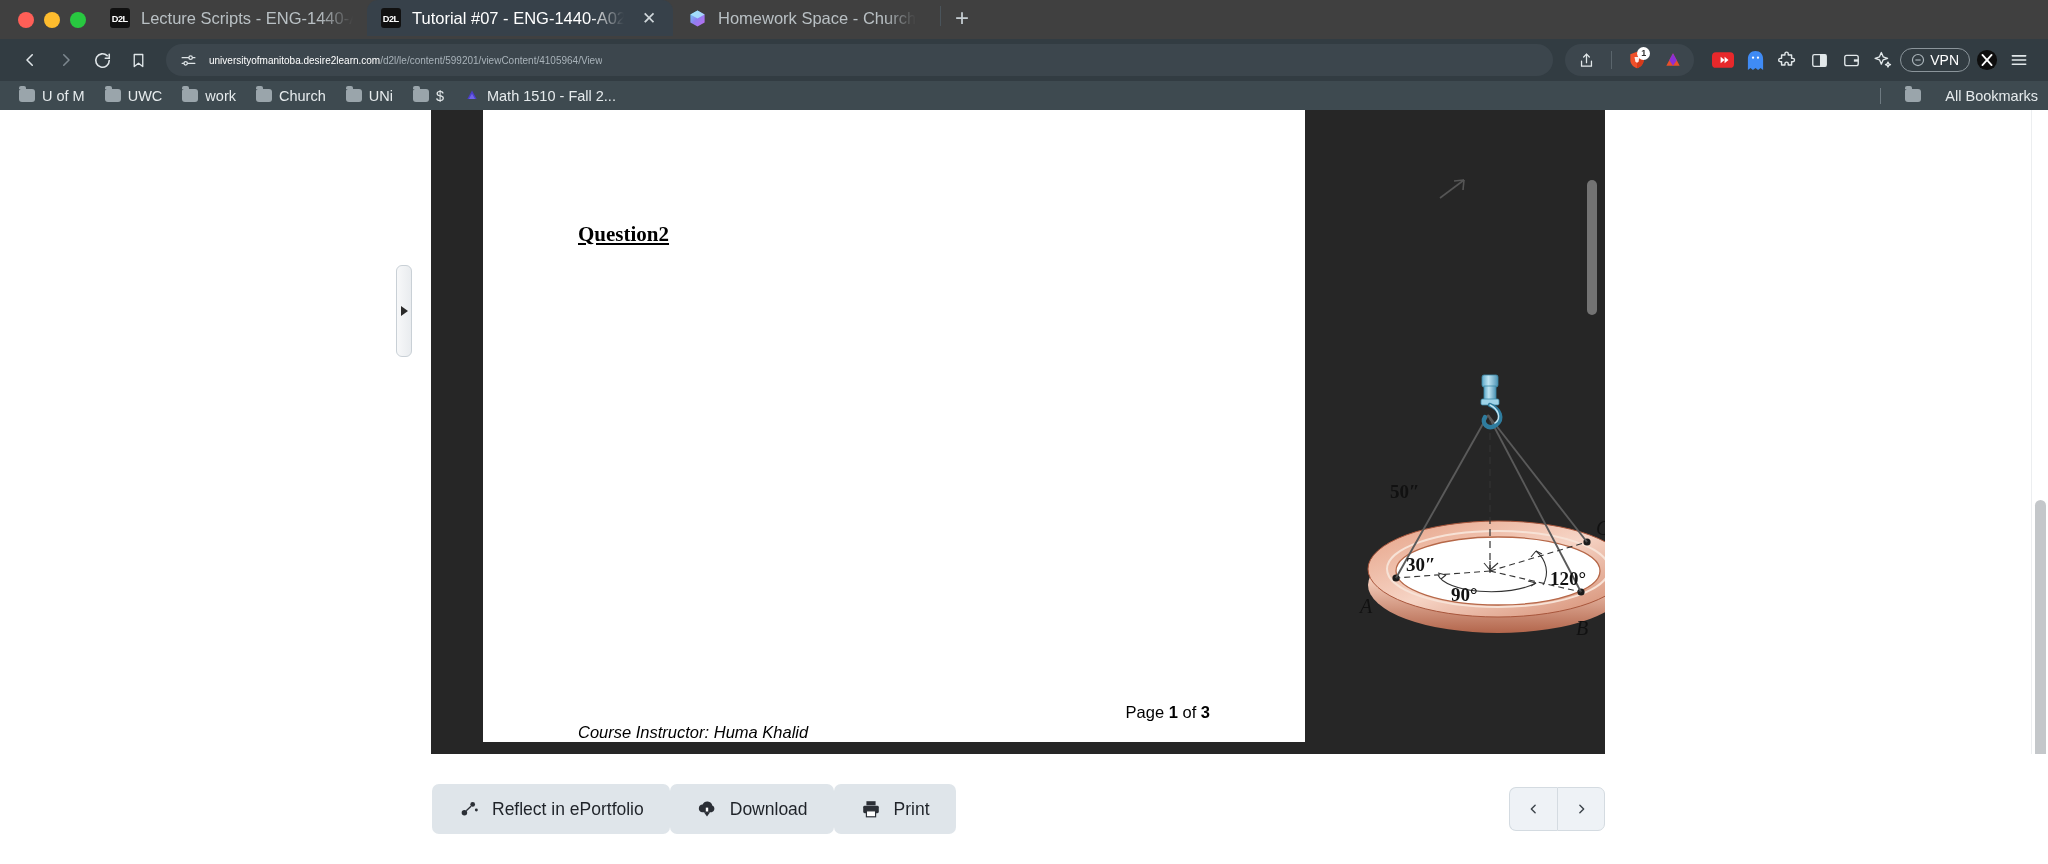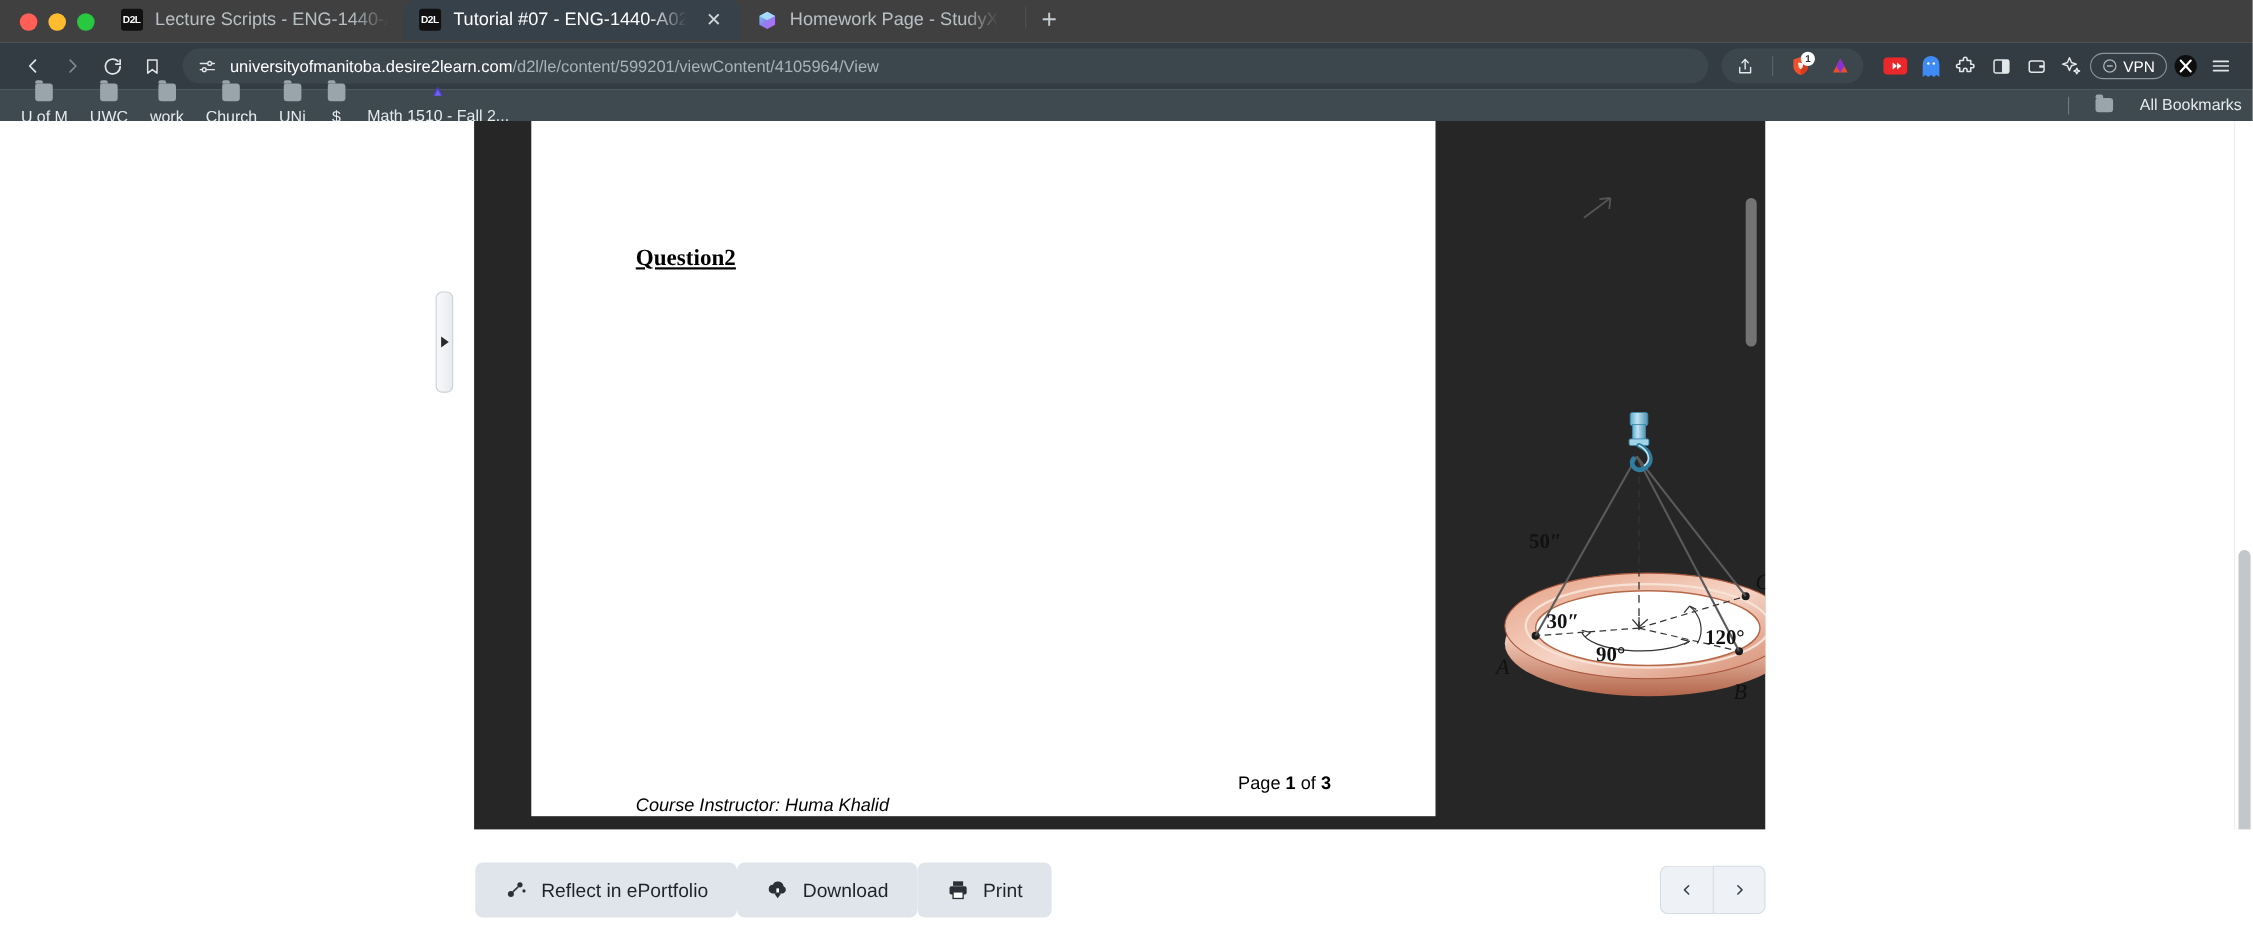--- a/index.html
+++ b/index.html
@@ -48,42 +48,42 @@
   .navbtn {
     width: 32px; height: 32px; display: flex; align-items: center; justify-content: center;
     color: #dfe5e8; border-radius: 50%; flex: 0 0 auto;
   }
   .navbtn.dim { color: #7d888f; }
   .omnibox {
     flex: 1 1 auto; height: 32px; background: #3c464d; border-radius: 16px;
     display: flex; align-items: center; padding: 0 14px; gap: 12px; margin: 0 8px;
     min-width: 0;
   }
-  .omnitext { font-size: 15px; color: #ffffff; white-space: nowrap; overflow: hidden; }
+  .omnitext { font-size: 10px; color: #ffffff; white-space: nowrap; overflow: hidden; }
   .omnitext .pathpart { color: #a8b2b9; }
   .omni-right { display: flex; align-items: center; gap: 2px; }
 
   .ext-pill { background: #3c464d; border-radius: 16px; height: 32px; display: flex; align-items: center; padding: 0 6px; gap: 6px; }
   .iconbtn { width: 30px; height: 30px; display: flex; align-items: center; justify-content: center; color: #e2e8ea; position: relative; }
   .vsep { width: 1px; height: 18px; background: #5a656c; margin: 0 4px; }
   .badge {
     position: absolute; top: 2px; right: 2px; background: #fff; color: #333;
     border-radius: 7px; font-size: 9px; min-width: 13px; height: 13px; line-height: 13px;
     text-align: center; font-weight: bold; padding: 0 2px;
   }
   .vpnpill {
     border: 1.5px solid #8b959b; border-radius: 16px; height: 24px; display: flex;
     align-items: center; gap: 5px; padding: 0 10px; color: #fff; font-size: 14px;
   }
 
   .bookmarks {
     height: 29px; background: #3e4a50; display: flex; align-items: center;
     padding: 0 10px; gap: 2px; font-size: 14.5px; color: #e6ebed;
   }
-  .bm { display: flex; align-items: center; gap: 7px; padding: 3px 9px; border-radius: 5px; white-space: nowrap; flex-direction: column; }
+  .bm { display: flex; align-items: center; gap: 7px; padding: 3px 9px; border-radius: 5px; white-space: nowrap; }
   .bmfolder { width: 16px; height: 13px; background: #9aa5ab; border-radius: 2px 3px 3px 3px; position: relative; flex: 0 0 16px; }
   .bmfolder::before { content:""; position:absolute; top:-3px; left:0; width:7px; height:3px; background:#9aa5ab; border-radius:2px 2px 0 0; }
   .bm-right { margin-left: auto; display: flex; align-items: center; gap: 24px; justify-content: space-between; }
   .bm-vsep { width: 1px; height: 16px; background: #6e7a81; }
 
   
   .viewport { position: relative; width: 2048px; height: 754px; background: #ffffff; overflow: hidden; }
 
   .left-rail { position: absolute; left: 0; top: 0; width: 498px; height: 754px; background: #ffffff; }
   .panel-handle {
@@ -196,21 +196,21 @@
               <linearGradient id="sxg" x1="0" y1="0" x2="1" y2="1">
             <stop offset="0" stop-color="#6ad7f5"></stop>
                 <stop offset="0.5" stop-color="#8f7ef0"></stop>
                 <stop offset="1" stop-color="#c06af0"></stop>
           </linearGradient>
             </defs>
           <path d="M12 2 L21 7 L21 17 L12 22 L3 17 L3 7 Z" fill="url(#sxg)"></path>
           <path d="M12 2 L21 7 L12 12 L3 7 Z" fill="#a9e6fb" opacity="0.85"></path>
         </svg>
       </div>
-      <div class="tablabel">Homework Page - StudyX</div>
+      <div class="tablabel">Homework Space - Church</div>
     </div>
 
     <div class="tabdivider"></div>
     <div class="newtab">+</div>
   </div>
 
   <div class="navbar">
     <div class="navbtn">
       <svg width="18" height="18" viewBox="0 0 24 24" fill="none" stroke="currentColor" stroke-width="2.1" stroke-linecap="round" stroke-linejoin="round">
           <polyline points="15 5 8 12 15 19"></polyline>

